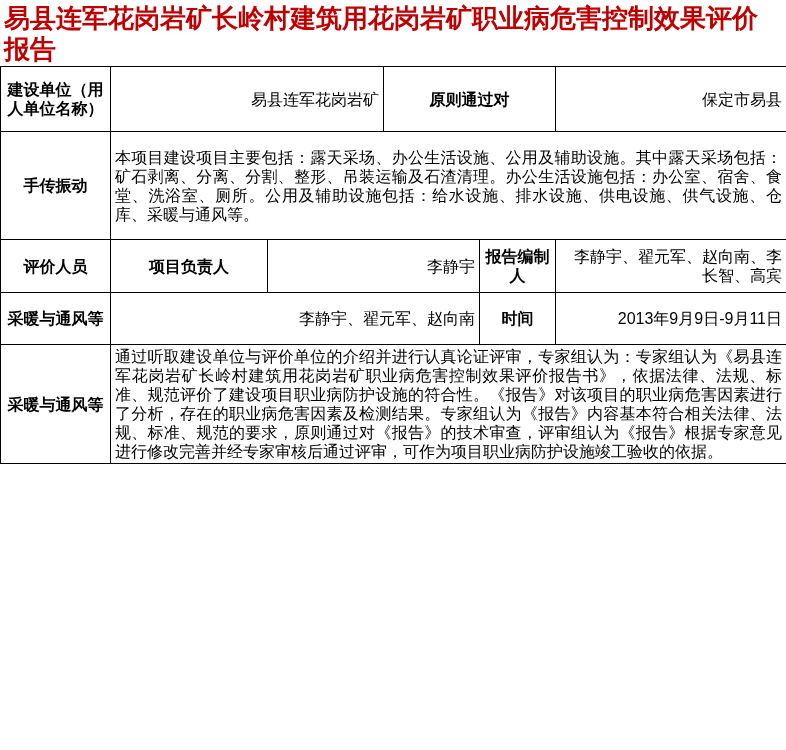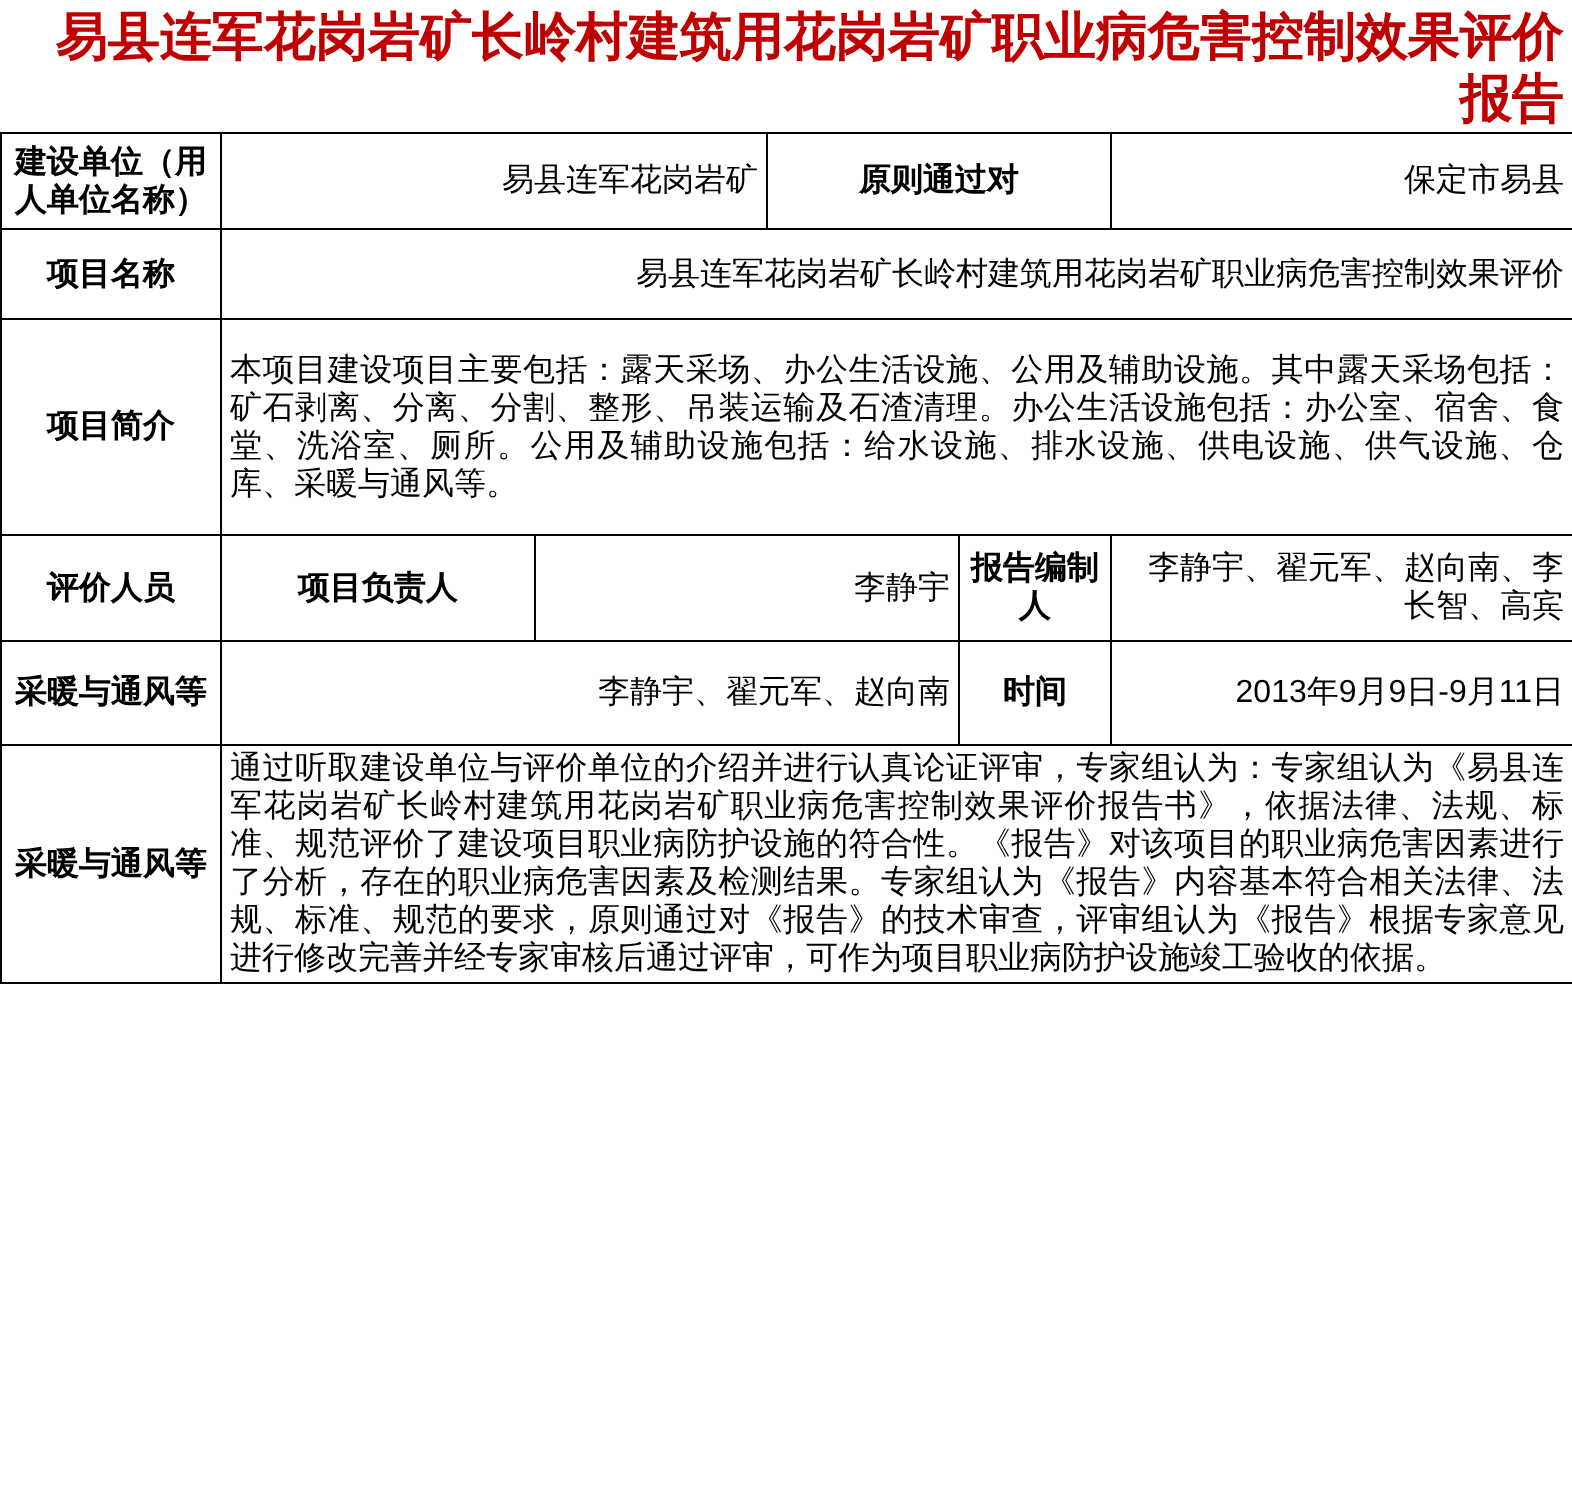--- a/index.html
+++ b/index.html
@@ -5,36 +5,36 @@
   html,body{margin:0;padding:0;background:#ffffff;}
   body{
     width:786px;height:750px;overflow:hidden;
     font-family:"Liberation Sans","DejaVu Sans",sans-serif;
     color:#000;
     -webkit-font-smoothing:antialiased;
   }
   .page{width:786px;height:750px;display:flex;flex-direction:column;}
   .title{
     height:66px;display:flex;align-items:center;justify-content:center;
-    text-align:right;font-weight:bold;font-size:26px;line-height:31px;
+    text-align:left;font-weight:bold;font-size:26px;line-height:31px;
     padding:1px 4px 0 4px;box-sizing:border-box;
   }
   table.report{
     width:786px;border-collapse:collapse;table-layout:fixed;
     font-size:16px;
   }
   table.report td{
     border:1px solid #000;vertical-align:middle;
     padding:2px 4px;box-sizing:border-box;overflow:hidden;
     line-height:19px;word-break:break-all;
   }
   td.hdr{font-weight:bold;text-align:center;padding:2px 2px;}
   td.val-center{text-align:right;}
   td.val-just{text-align:justify;text-justify:inter-ideograph;}
-  tr.r1{height:48px;}
+  tr.r1{height:65px;}
   tr.r2{height:45px;}
   tr.r3{height:108px;}
   tr.r4{height:53px;}
   tr.r5{height:52px;}
   tr.r6{height:127px;}
   tr.r7{height:116px;}
   tr.r8{height:116px;}
 </style>
 </head>
 <body>
@@ -54,27 +54,23 @@
     </colgroup>
 
     <tbody>
         <tr class="r1">
       <td class="hdr">建设单位（用人单位名称）</td>
       <td class="val-center" colspan="2">易县连军花岗岩矿</td>
       <td class="hdr" colspan="2">原则通过对</td>
       <td class="val-center">保定市易县</td>
     </tr>
 
-    <tr class="r2">
-      <td class="hdr">项目名称</td>
-      <td class="val-center" colspan="5">易县连军花岗岩矿长岭村建筑用花岗岩矿职业病危害控制效果评价</td>
-    </tr>
 
     <tr class="r3">
-      <td class="hdr">项目简介</td>
+      <td class="hdr">手传振动</td>
       <td class="val-just" colspan="5">本项目建设项目主要包括：露天采场、办公生活设施、公用及辅助设施。其中露天采场包括：矿石剥离、分离、分割、整形、吊装运输及石渣清理。办公生活设施包括：办公室、宿舍、食堂、洗浴室、厕所。公用及辅助设施包括：给水设施、排水设施、供电设施、供气设施、仓库、采暖与通风等。</td>
     </tr>
 
     <tr class="r4">
       <td class="hdr">评价人员</td>
       <td class="hdr">项目负责人</td>
       <td class="val-center" colspan="2">李静宇</td>
       <td class="hdr">报告编制人</td>
       <td class="val-center">李静宇、翟元军、赵向南、李长智、高宾</td>
     </tr>

